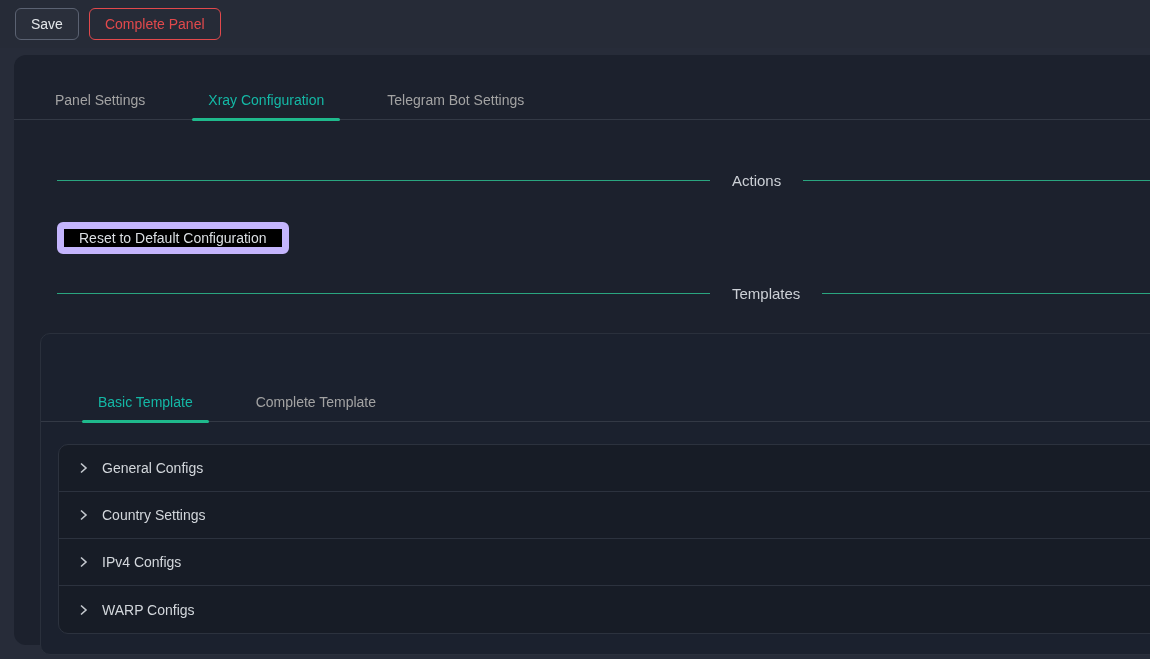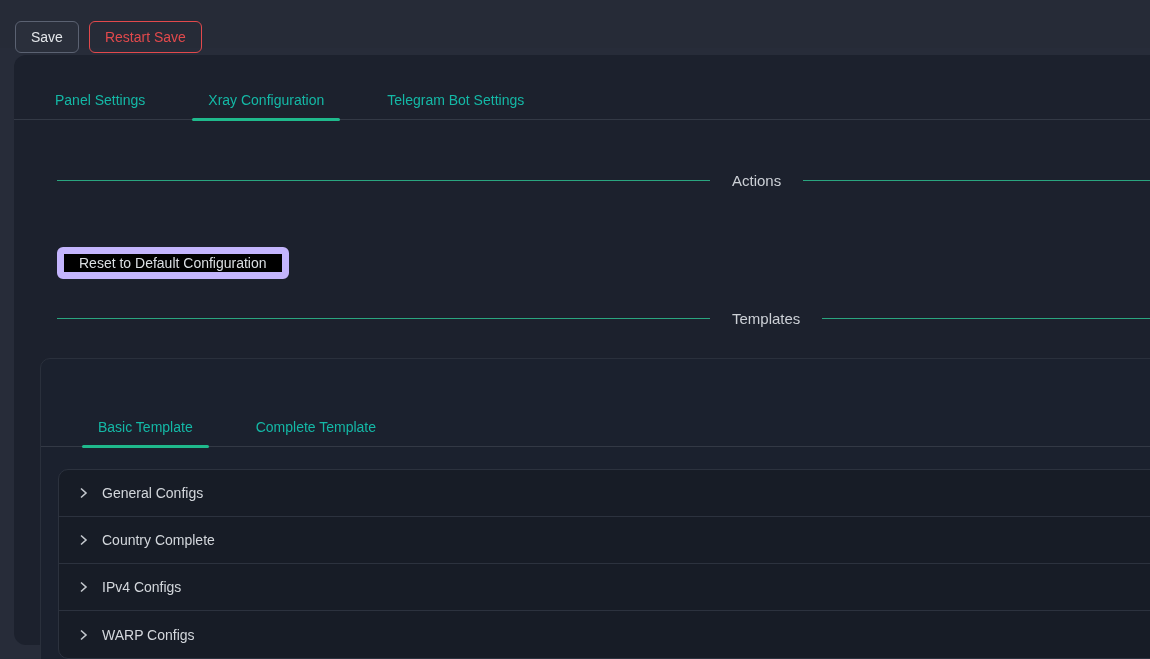--- a/index.html
+++ b/index.html
@@ -12,41 +12,41 @@
   }
 
   
   .topbar {
     height:48px; background:#262b37;
     display:flex; align-items:center; gap:10px; padding-left:15px;
   }
   .btn {
     height:32px; border-radius:6px; font-size:14px;
     font-family:inherit; cursor:pointer; padding:0 15px;
-    display:inline-flex; align-items:center; justify-content:center;margin-top:25px;
+    display:inline-flex; align-items:center; justify-content:center;
   }
   .btn-save { background:#2a2f3b; border:1px solid #5b6272; color:#e3e6ea; }
   .btn-restart { background:transparent; border:1px solid #e2494c; color:#e2494c; }
 
   
   .card {
     position:absolute; left:14px; top:55px;
     width:1436px; height:590px;
     background:#1c212d; border-radius:12px;
   }
 
   
   .tabbar {
     display:flex; gap:31px; height:40px;
     border-bottom:1px solid #333945; position:relative;
   }
   .tabbar-main { margin-top:25px; padding-left:25px; }
   .tab {
     position:relative; display:flex; align-items:center;
-    padding:0 16px; font-size:14px; color:#14b8a6; cursor:pointer;
+    padding:0 16px; font-size:14px; color:#a3a3a3; cursor:pointer;
     white-space:nowrap;
   }
   .tab.active { color:#14b8a6; }
   .tab.active::after {
     content:""; position:absolute; left:0; right:0; bottom:-2px;
     height:3px; background:#1fb98c; border-radius:2px;
   }
 
   
   .divider {
@@ -86,21 +86,21 @@
   }
   .crow:last-child { border-bottom:none; }
   .chev { display:inline-flex; width:12px; height:12px; flex:0 0 12px; }
   .chev svg { width:12px; height:12px; stroke:#c3c7cd; fill:none; stroke-width:1.6; }
 </style>
 </head>
 <body>
 
 <header class="topbar">
   <button class="btn btn-save">Save</button>
-  <button class="btn btn-restart">Restart Save</button>
+  <button class="btn btn-restart">Complete Panel</button>
 </header>
 
 <main class="card">
 
   <nav class="tabbar tabbar-main">
     <div class="tab">Panel Settings</div>
     <div class="tab active">Xray Configuration</div>
     <div class="tab">Telegram Bot Settings</div>
   </nav>
 
@@ -131,21 +131,21 @@
             </svg>
         </span>
         <span>General Configs</span>
       </div>
       <div class="crow">
         <span class="chev">
           <svg viewBox="0 0 12 12">
               <polyline points="4,1.5 9,6 4,10.5"></polyline>
             </svg>
         </span>
-        <span>Country Complete</span>
+        <span>Country Settings</span>
       </div>
       <div class="crow">
         <span class="chev">
           <svg viewBox="0 0 12 12">
               <polyline points="4,1.5 9,6 4,10.5"></polyline>
             </svg>
         </span>
         <span>IPv4 Configs</span>
       </div>
       <div class="crow">

